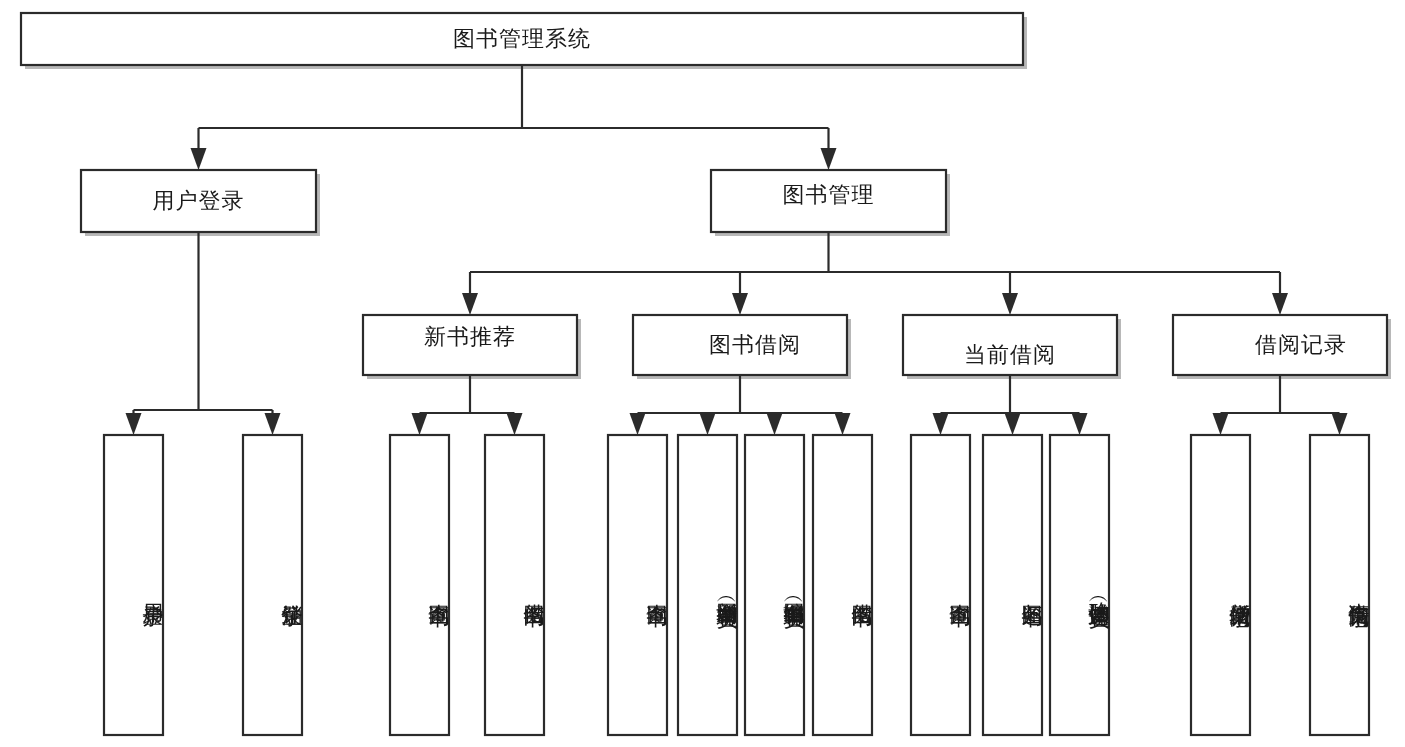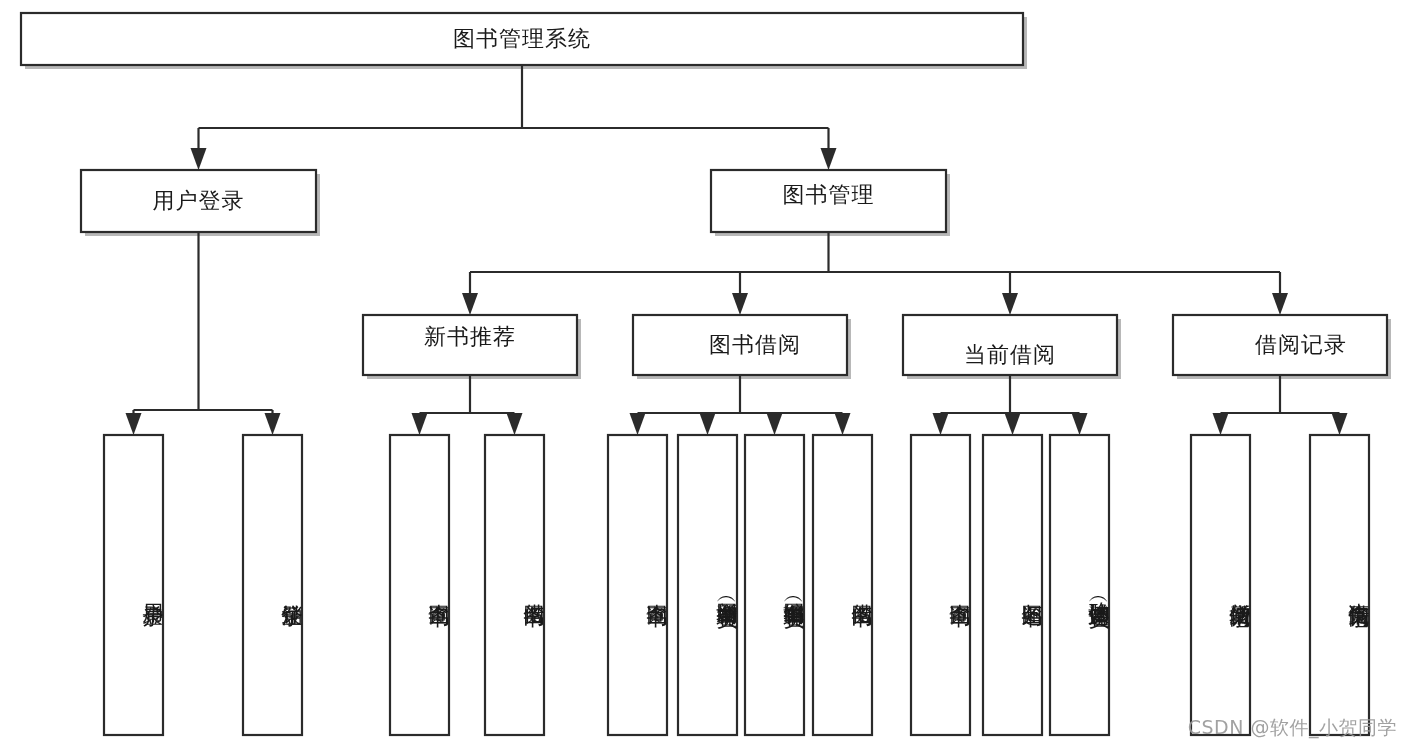--- a/index.html
+++ b/index.html
@@ -189,14 +189,13 @@
       <div class="vlabel-wrap" style="left: 678px; top: 449px; width: 59px; height: 280px;">新增图书（管理员）</div>
       <div class="vlabel-wrap" style="left: 745px; top: 449px; width: 59px; height: 280px;">编辑图书（管理员）</div>
       <div class="vlabel-wrap" style="left: 813px; top: 449px; width: 59px; height: 280px;">借阅图书</div>
       <div class="vlabel-wrap" style="left: 911px; top: 449px; width: 59px; height: 280px;">查询图书</div>
       <div class="vlabel-wrap" style="left: 983px; top: 449px; width: 59px; height: 280px;">归还图书</div>
       <div class="vlabel-wrap" style="left: 1050px; top: 449px; width: 59px; height: 280px;">确认归还（管理员）</div>
       <div class="vlabel-wrap" style="left: 1191px; top: 449px; width: 59px; height: 280px;">新增借阅记录</div>
       <div class="vlabel-wrap" style="left: 1310px; top: 449px; width: 59px; height: 280px;">查询借阅记录</div>
     </div>
 
-  <div class="watermark">CSDN @软件_小贺同学</div>
 </div>
 
 </body></html>

